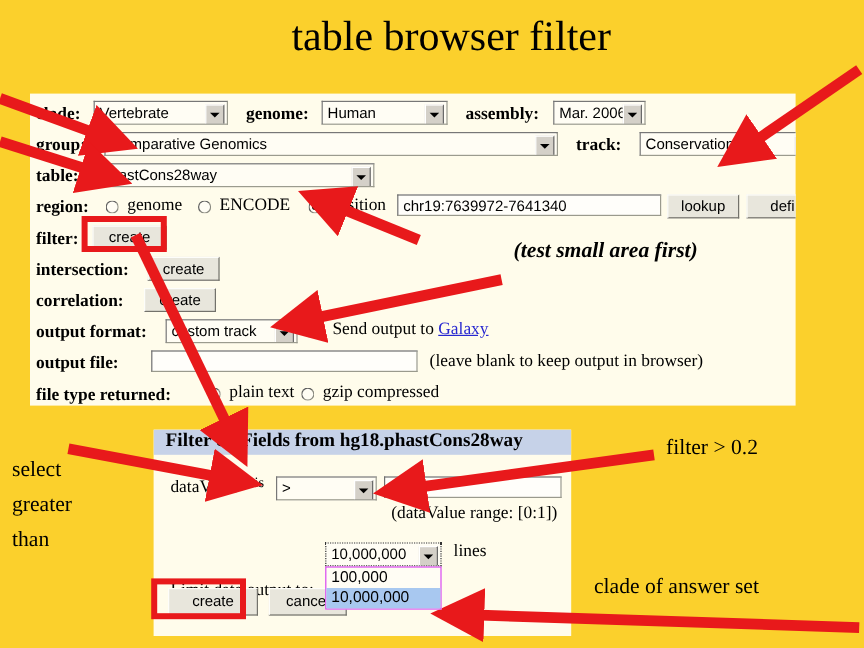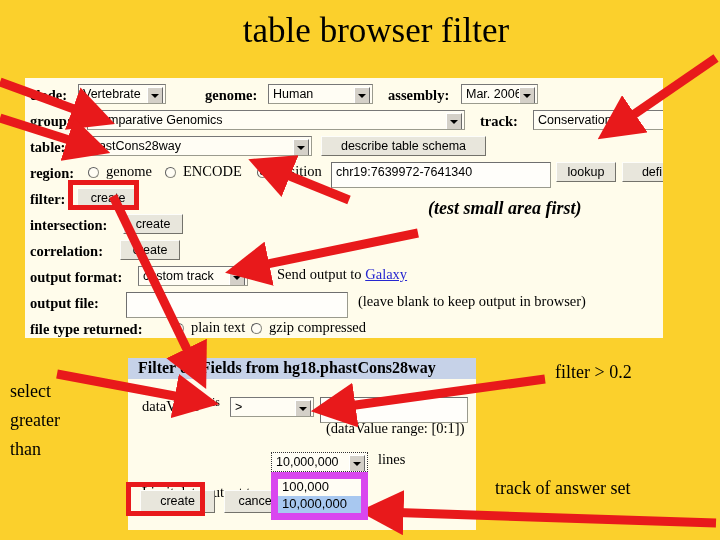--- a/index.html
+++ b/index.html
@@ -38,21 +38,21 @@
   }
   .sel .arw{
     position:absolute;right:2px;top:2px;width:14px;height:15px;
     background:#d4d0c8;border:1px solid #fff;border-right-color:#6a6a6a;border-bottom-color:#6a6a6a;
   }
   .sel .arw:after{
     content:"";position:absolute;left:3px;top:6px;
     border-left:4px solid transparent;border-right:4px solid transparent;border-top:4px solid #000;
   }
   .txt{
-    position:absolute;box-sizing:border-box;height:26px;
+    position:absolute;box-sizing:border-box;height:18px;
     background:#FFFEFA;border:1px solid #9a9a8d;border-top-color:#6f6f6f;border-left-color:#6f6f6f;
     font-family:"Liberation Sans",sans-serif;font-size:12.5px;color:#000;
     padding:1px 2px 0 4px;line-height:17px;white-space:nowrap;overflow:hidden;
   }
   .btn{
     position:absolute;box-sizing:border-box;height:20px;
     background:#E8E6DC;border:1px solid #fdfdfa;
     border-right-color:#73726b;border-bottom-color:#73726b;
     font-family:"Liberation Sans",sans-serif;font-size:12.5px;color:#000;
     text-align:center;line-height:18px;white-space:nowrap;overflow:hidden;
@@ -73,21 +73,21 @@
 
   
   .dlg-hdr{
     position:absolute;left:0;top:0;width:348px;height:21px;
     background:#C6D2E8;
     font-weight:bold;font-size:16px;color:#000;
     padding:1px 0 0 10px;box-sizing:border-box;white-space:nowrap;
   }
   .dd-list{
     position:absolute;box-sizing:border-box;
-    background:#FFFDF4;border:7px solid #d946ef;
+    background:#FFFDF4;border:1px solid #d946ef;
     font-family:"Liberation Sans",sans-serif;font-size:13px;color:#000;
     z-index:40;
   }
   .dd-list div{padding:0 4px;height:17px;line-height:16px;white-space:nowrap;}
   .dd-list div.sel-opt{background:#A8C8F0;}
 
   
   .anno{position:absolute;color:#000;white-space:nowrap;}
   #anno-test{left:428px;top:198px;font-size:18px;font-weight:bold;font-style:italic;}
   #anno-select{left:10px;top:377px;font-size:18px;line-height:29px;}
@@ -101,21 +101,21 @@
 </head>
 <body>
 
 <div class="slide">
 
   <div class="title">table browser filter</div>
 
   <div class="panel" id="form-panel">
 
     <div class="lbl" style="position:absolute;left:5px;top:9px;">clade:</div>
-    <div class="sel" style="left:53px;top:6px;width:88px;">
+    <div class="sel" style="left:53px;top:6px;width:112px;">
       <span>Vertebrate</span>
       <span class="arw"></span>
     </div>
     <div class="lbl" style="position:absolute;left:180px;top:9px;">genome:</div>
     <div class="sel" style="left:243px;top:6px;width:105px;">
       <span>Human</span>
       <span class="arw"></span>
     </div>
     <div class="lbl" style="position:absolute;left:363px;top:9px;">assembly:</div>
     <div class="sel" style="left:436px;top:6px;width:77px;">
@@ -132,21 +132,20 @@
     <div class="sel" style="left:508px;top:32px;width:148px;">
       <span>Conservation</span>
       <span class="arw"></span>
     </div>
 
     <div class="lbl" style="position:absolute;left:5px;top:61px;">table:</div>
     <div class="sel" style="left:55px;top:58px;width:232px;">
       <span>phastCons28way</span>
       <span class="arw"></span>
     </div>
-    <div class="btn" style="left:296px;top:58px;width:165px;">describe table schema</div>
 
     <div class="lbl" style="position:absolute;left:5px;top:87px;">region:</div>
     <div class="radio" style="left:63px;top:89px;"></div>
     <div class="plain" style="position:absolute;left:81px;top:85px;text-align:center;">genome</div>
     <div class="radio" style="left:140px;top:89px;"></div>
     <div class="plain" style="position:absolute;left:158px;top:85px;">ENCODE</div>
     <div class="radio on" style="left:232px;top:89px;"></div>
     <div class="plain" style="position:absolute;left:250px;top:85px;">position</div>
     <div class="txt" style="left:306px;top:84px;width:220px;">chr19:7639972-7641340</div>
     <div class="btn" style="left:531px;top:84px;width:60px;">lookup</div>
@@ -208,21 +207,21 @@
     <div class="btn" style="left:96px;top:132px;width:65px;height:23px;line-height:21px;">cancel</div>
   </div>
 
   <div class="anno" id="anno-select">
     <div>select</div>
     <div>greater</div>
     <div>than</div>
   </div>
   <div class="anno" id="anno-test">(test small area first)</div>
   <div class="anno" id="anno-filter">filter &gt; 0.2</div>
-  <div class="anno" id="anno-size">track of answer set</div>
+  <div class="anno" id="anno-size">clade of answer set</div>
 
   <div class="rbox" style="left:68px;top:180px;width:71px;height:30px;"></div>
   <div class="rbox" style="left:126px;top:482px;width:79px;height:34px;"></div>
 
   <svg class="marks" viewBox="0 0 720 540">
     <defs>
       <marker id="ah" markerWidth="5" markerHeight="5" refX="2.4" refY="2.5" orient="auto">
         <path d="M0,0 L5,2.5 L0,5 z" fill="#E8191B"></path>
       </marker>
     </defs>

